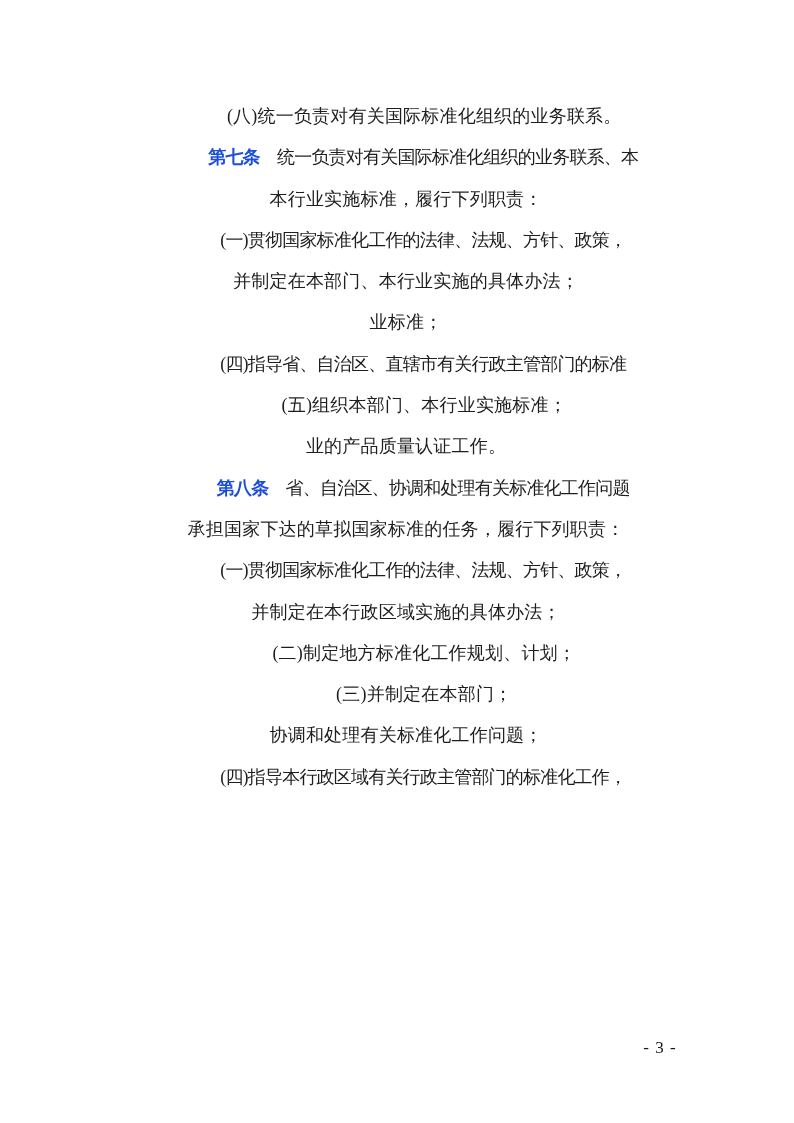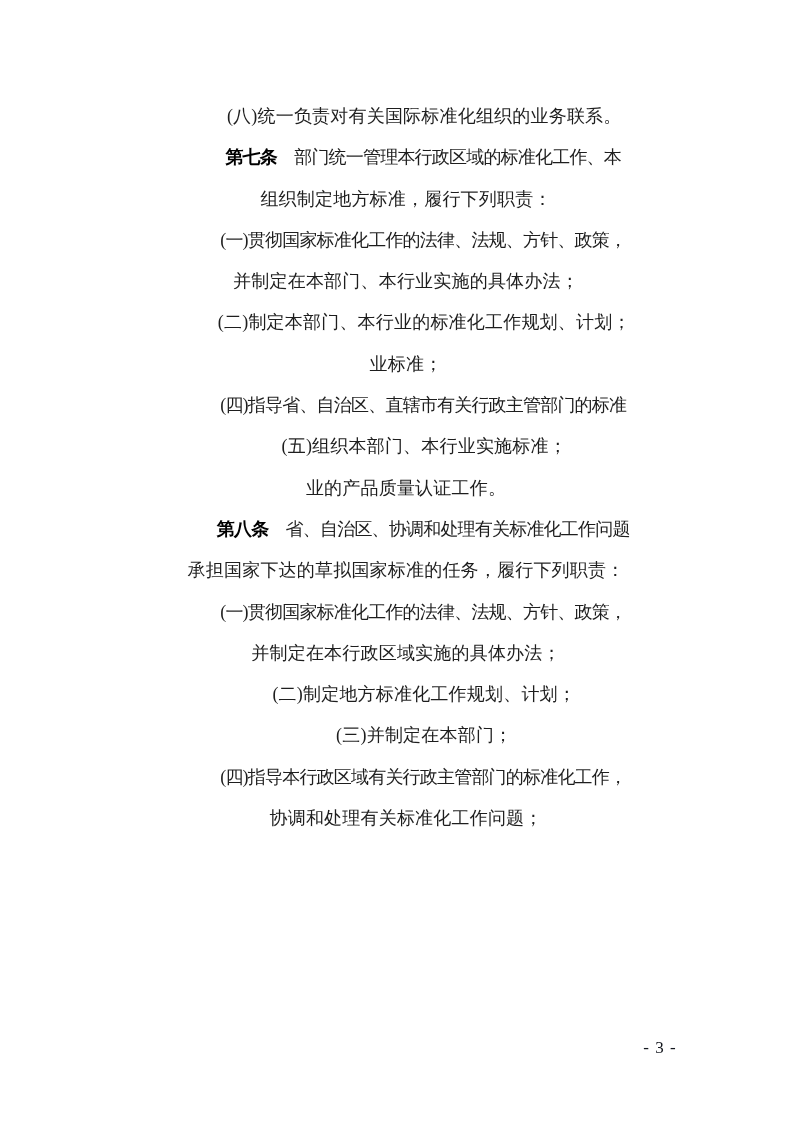--- a/index.html
+++ b/index.html
@@ -29,52 +29,51 @@
     white-space: nowrap;
     letter-spacing: 0.2px;
     text-align: center;
   }
   
   .doc-line.flush {
     letter-spacing: -0.8px;
   }
   .seg-bold {
     font-weight: bold;
-    color: #000000;
+    color: #1d4ed8;
   }
   .page-number {
     position: absolute;
     left: 615px;
     top: 1038px;
     width: 90px;
     text-align: center;
     font-size: 17px;
     color: #15181f;
     font-family: "Liberation Serif", "DejaVu Serif", serif;
     letter-spacing: 1px;
   }
 </style>
 </head>
 <body>
 
 <div class="page">
   <div class="text-block" id="lines-container">
       <div class="doc-line"><span class="seg">　　(八)统一负责对有关国际标准化组织的业务联系。</span></div>
-      <div class="doc-line flush"><span class="seg">　　</span><span class="seg-bold">第七条</span><span class="seg">　部门统一管理本行政区域的标准化工作、本</span></div>
-      <div class="doc-line"><span class="seg">组织制定地方标准，履行下列职责：</span></div>
+      <div class="doc-line flush"><span class="seg">　　</span><span class="seg-bold">第七条</span><span class="seg">　统一负责对有关国际标准化组织的业务联系、本</span></div>
+      <div class="doc-line"><span class="seg">本行业实施标准，履行下列职责：</span></div>
       <div class="doc-line flush"><span class="seg">　　(一)贯彻国家标准化工作的法律、法规、方针、政策，</span></div>
       <div class="doc-line"><span class="seg">并制定在本部门、本行业实施的具体办法；</span></div>
-      <div class="doc-line"><span class="seg">　　(二)制定本部门、本行业的标准化工作规划、计划；</span></div>
       <div class="doc-line"><span class="seg">业标准；</span></div>
       <div class="doc-line flush"><span class="seg">　　(四)指导省、自治区、直辖市有关行政主管部门的标准</span></div>
       <div class="doc-line"><span class="seg">　　(五)组织本部门、本行业实施标准；</span></div>
       <div class="doc-line"><span class="seg">业的产品质量认证工作。</span></div>
       <div class="doc-line flush"><span class="seg">　　</span><span class="seg-bold">第八条</span><span class="seg">　省、自治区、协调和处理有关标准化工作问题</span></div>
       <div class="doc-line"><span class="seg">承担国家下达的草拟国家标准的任务，履行下列职责：</span></div>
       <div class="doc-line flush"><span class="seg">　　(一)贯彻国家标准化工作的法律、法规、方针、政策，</span></div>
       <div class="doc-line"><span class="seg">并制定在本行政区域实施的具体办法；</span></div>
       <div class="doc-line"><span class="seg">　　(二)制定地方标准化工作规划、计划；</span></div>
       <div class="doc-line"><span class="seg">　　(三)并制定在本部门；</span></div>
+      <div class="doc-line"><span class="seg">协调和处理有关标准化工作问题；</span></div>
       <div class="doc-line flush"><span class="seg">　　(四)指导本行政区域有关行政主管部门的标准化工作，</span></div>
-      <div class="doc-line"><span class="seg">协调和处理有关标准化工作问题；</span></div>
     </div>
   <div class="page-number">- 3 -</div>
 </div>
 
 </body></html>

